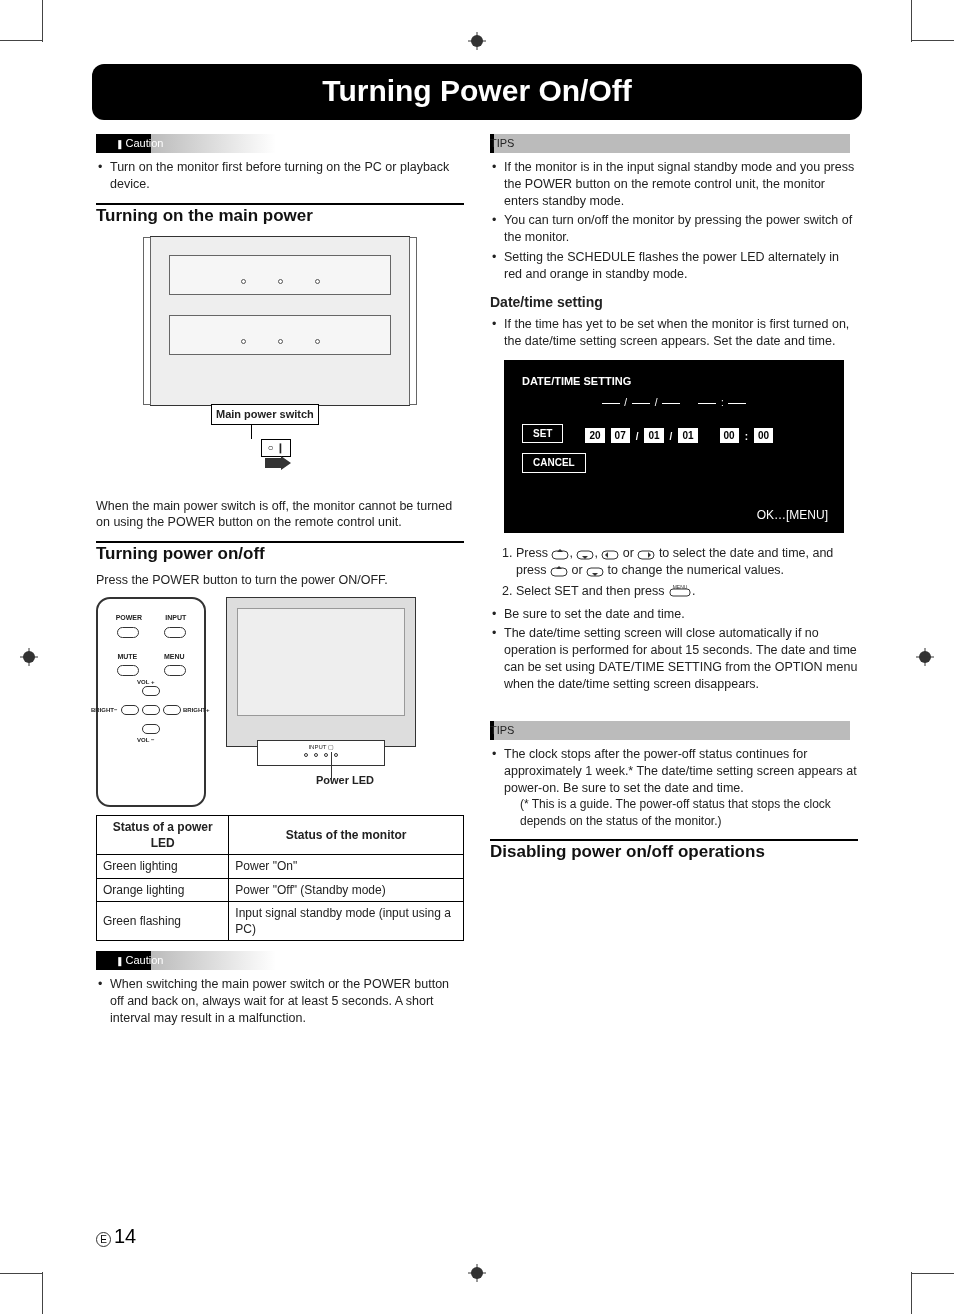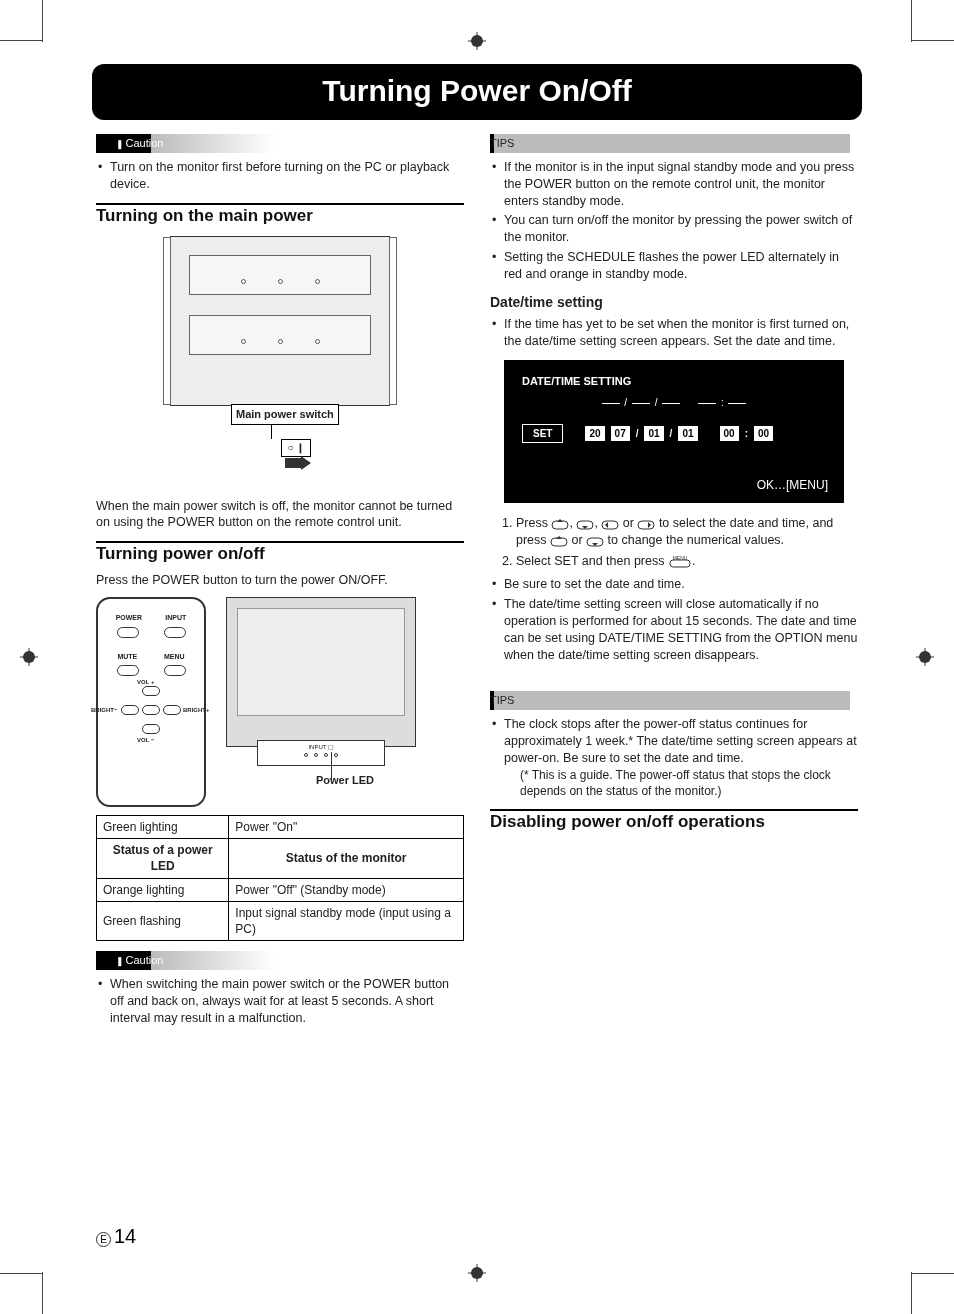--- a/index.html
+++ b/index.html
@@ -71,21 +71,21 @@
   h2.section {
     font-size: 17px; font-weight: bold; color: #111;
     border-top: 2px solid #000; padding-top: 0; margin: 10px 0 6px;
   }
   h3.minor { font-size: 14px; font-weight: bold; margin: 6px 0 4px; }
 
   .fig { text-align: center; margin: 8px 0 12px; }
   .fig svg { display: inline-block; }
 
   .monitor-box {
-    width: 220px; height: 170px; border: 1.5px solid #333; background: #eee;
+    width: 260px; height: 170px; border: 1.5px solid #333; background: #eee;
     margin: 0 auto; position: relative;
   }
   .monitor-box .inner1 { position:absolute; top:18px; left:18px; right:18px; height:40px; border:1px solid #666; background:#f6f6f6; }
   .monitor-box .inner2 { position:absolute; top:78px; left:18px; right:18px; height:40px; border:1px solid #666; background:#f6f6f6; }
   .dot { width:5px; height:5px; border:1px solid #555; border-radius:50%; background:#fff; display:inline-block; margin:0 16px; }
   .dotsrow { position:absolute; left:0; right:0; text-align:center; }
   .mps-label { position:absolute; bottom:-20px; left:60px; font-size:11px; font-weight:bold; border:1.5px solid #000; padding:2px 4px; background:#fff; }
   .mps-switch { position:absolute; bottom:-52px; left:110px; width:30px; height:18px; border:1.5px solid #000; text-align:center; font-size:10px; line-height:16px; }
   .mps-arrow { position:absolute; bottom:-70px; left:114px; }
   .mps-line { position:absolute; bottom:-34px; left:100px; width:1px; height:34px; background:#000; }
@@ -121,21 +121,21 @@
   }
   table.led th, table.led td { border:1px solid #000; padding:3px 6px; text-align:left; }
   table.led th { text-align:center; font-weight:bold; }
 
   .osd {
     background:#000; color:#fff; width:340px; margin:8px auto 12px;
     font-size:10px; padding:14px 18px 10px; position:relative;
   }
   .osd .hdr { font-weight:bold; font-size:11px; margin-bottom:8px; }
   .osd .dash { display:inline-block; width:18px; border-top:1.5px solid #fff; vertical-align:middle; margin:0 2px; }
-  .osd .row { display:flex; align-items:center; gap:6px; margin:10px 0; }
+  .osd .row { display:flex; align-items:flex-end; gap:6px; margin:10px 0; }
   .osd .btnlbl { border:1.5px solid #fff; padding:2px 10px; font-weight:bold; font-size:10px; }
   .osd .numbox { background:#fff; color:#000; padding:1px 4px; font-weight:bold; font-size:10px; }
   .osd .sep { color:#fff; font-weight:bold; }
   .osd .ok { position:absolute; bottom:10px; right:16px; font-size:12px; }
 
   ol.steps { padding-left: 26px; margin-bottom:6px; }
   ol.steps li { margin-bottom:4px; }
   .inline-icon { display:inline-block; vertical-align:middle; width:18px; height:12px; }
 
   .note-indent { padding-left: 16px; font-size:12px; }
@@ -257,26 +257,26 @@
             </div>
             <div class="leader"></div>
           </div>
           <div class="led-label">Power LED</div>
         </div>
       </div>
 
       <table class="led">
         <tbody>
             <tr>
+          <th>Status of a power LED</th>
+          <th>Status of the monitor</th>
+        </tr>
+        <tr>
           <td>Green lighting</td>
           <td>Power "On"</td>
-        </tr>
-        <tr>
-          <th>Status of a power LED</th>
-          <th>Status of the monitor</th>
         </tr>
         <tr>
           <td>Orange lighting</td>
           <td>Power "Off" (Standby mode)</td>
         </tr>
         <tr>
           <td>Green flashing</td>
           <td>Input signal standby mode (input using a PC)</td>
         </tr>
       </tbody>
@@ -316,20 +316,23 @@
           <span class="numbox">07</span>
           <span class="sep">/</span>
           <span class="numbox">01</span>
           <span class="sep">/</span>
           <span class="numbox">01</span>
           <span style="width:10px;"></span>
           <span class="numbox">00</span>
           <span class="sep">:</span>
           <span class="numbox">00</span>
         </div>
+        <div class="row">
+          <span class="btnlbl">CANCEL</span>
+        </div>
         <div style="height:40px;"></div>
         <div class="ok">OK…[MENU]</div>
       </div>
 
       <ol class="steps">
         <li>
           Press
           <span class="inline-icon"><svg viewBox="0 0 18 12">
                 <rect x="1" y="3" width="16" height="8" rx="4" fill="none" stroke="#333"></rect>
                 <polygon points="9,1 6,4 12,4" fill="#333"></polygon>

